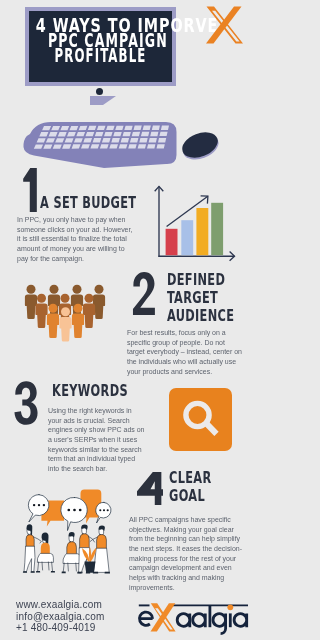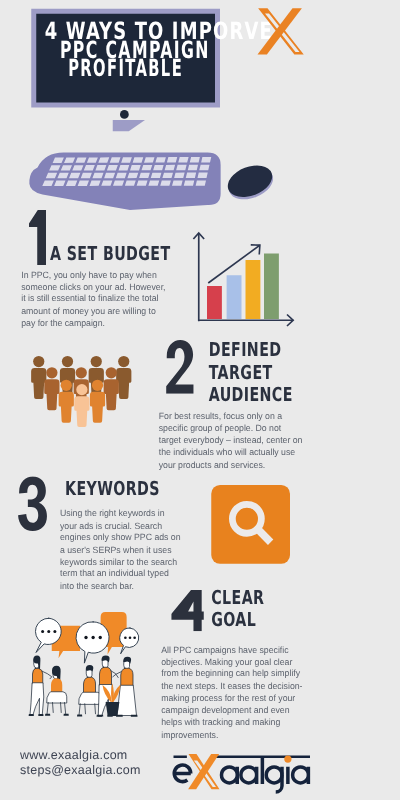--- a/index.html
+++ b/index.html
@@ -230,21 +230,22 @@
 </svg>
   <svg class="abs" style="left:137px;top:472px;width:26px;height:33px;" viewBox="0 0 79 100">
     <path d="M48 0 L74 0 L74 52 L84 52 L84 72 L74 72 L74 100 L54 100 L54 72 L0 72 L0 58 Z M54 52 L54 28 L41 52 Z" fill="#2c313d"></path>
   </svg>
   <div class="abs h2" style="left:169px;top:470px;width:110px;">CLEAR
 GOAL</div>
   <div class="abs bd" style="left:129px;top:515px;width:122px;">All PPC campaigns have specific objectives. Making your goal clear from the beginning can help simplify the next steps. It eases the decision-making process for the rest of your campaign development and even helps with tracking and making improvements.</div>
 
   <div class="abs contact">
     <div>www.exaalgia.com</div>
-    <div>steps@exaalgia.com</div>
+    <div>info@exaalgia.com</div>
+    <div>+1 480-409-4019</div>
   </div>
   <svg class="abs flogo" viewBox="130 598 126 40">
     <g fill="none" stroke="#15233c" stroke-width="2.8">
       <path d="M138.8 605.4 L149.5 605.4" stroke-width="1.9"></path>
       <path d="M172.5 605.4 L248 605.4" stroke-width="1.9"></path>
       <path d="M152.6 618.7 L139.4 618.7 M152.6 618.7 A6.6 6.6 0 1 0 149.9 624.0"></path>
       <path d="M189.8 613.4 L189.8 627.2 M189.8 619.9 A6.3 6.3 0 1 0 189.8 620.0"></path>
       <path d="M205.3 613.4 L205.3 627.2 M205.3 619.9 A6.3 6.3 0 1 0 205.3 620.0"></path>
       <path d="M209.9 605.4 L209.9 627.2"></path>
       <path d="M225.6 613.4 L225.6 628.8 A5.0 5.0 0 0 1 220.6 633.6"></path>

